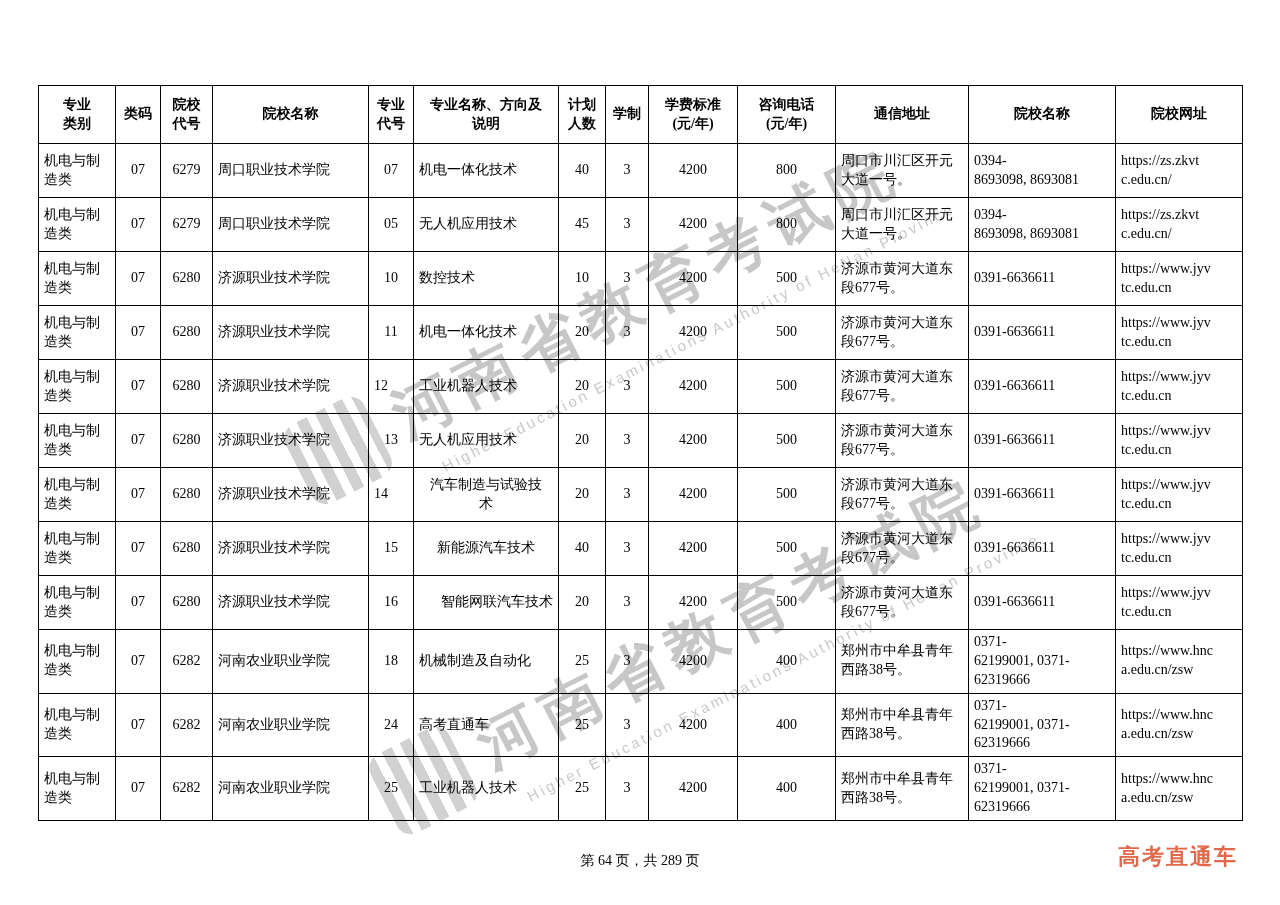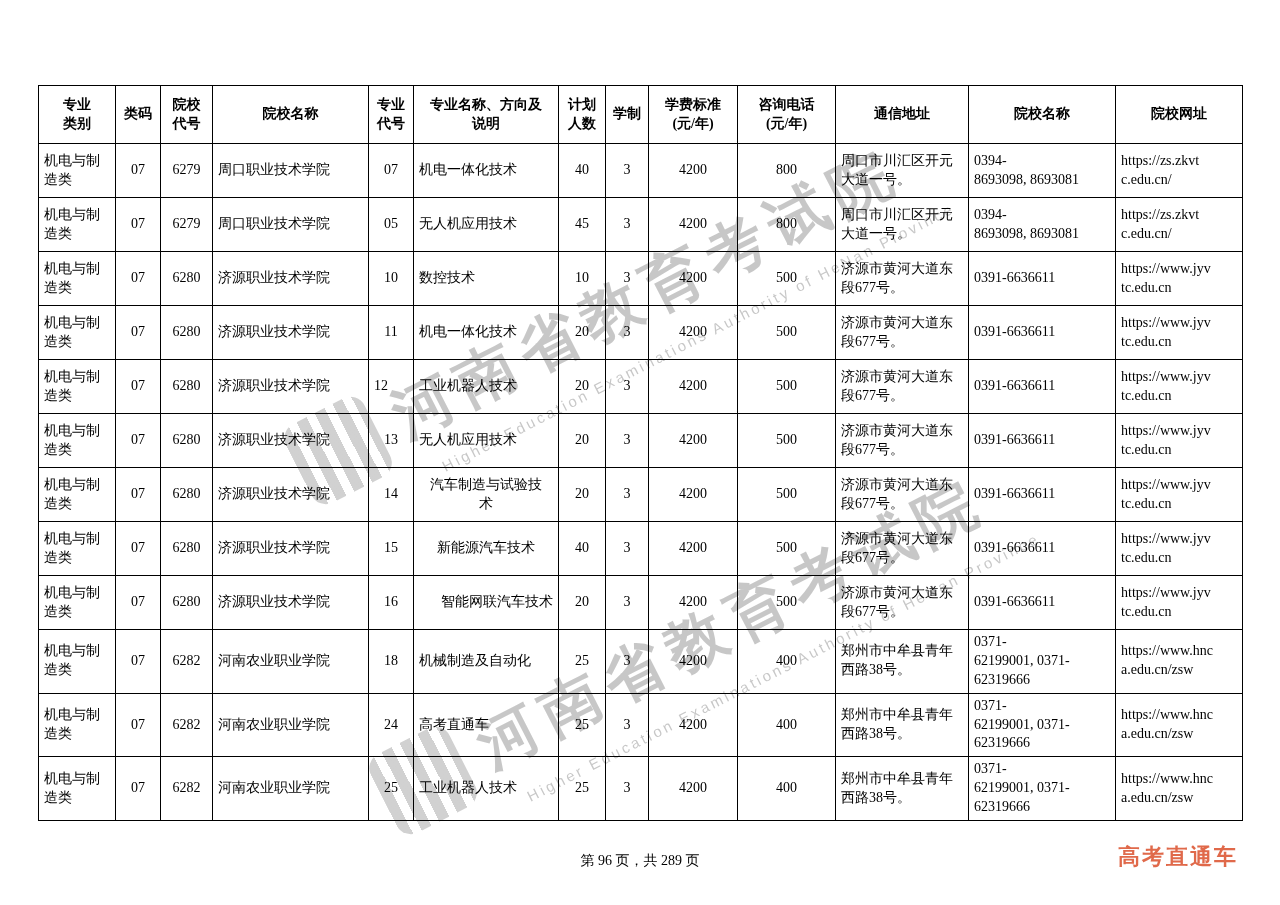--- a/index.html
+++ b/index.html
@@ -231,21 +231,21 @@
           <td style="text-align: left;">0391-6636611</td>
           <td style="text-align: left;">https://www.jyv
 tc.edu.cn</td>
         </tr>
         <tr>
           <td style="text-align: left;">机电与制
 造类</td>
           <td style="text-align: center;">07</td>
           <td style="text-align: center;">6280</td>
           <td style="text-align: left;">济源职业技术学院</td>
-          <td style="text-align: center;">14</td>
+          <td style="">14</td>
           <td style="text-align: center;">汽车制造与试验技
 术</td>
           <td style="text-align: center;">20</td>
           <td style="text-align: center;">3</td>
           <td style="text-align: center;">4200</td>
           <td style="text-align: center;">500</td>
           <td style="text-align: left;">济源市黄河大道东
 段677号。</td>
           <td style="text-align: left;">0391-6636611</td>
           <td style="text-align: left;">https://www.jyv
@@ -344,14 +344,14 @@
           <td style="text-align: left;">0371-
 62199001, 0371-
 62319666</td>
           <td style="text-align: left;">https://www.hnc
 a.edu.cn/zsw</td>
         </tr>
       </tbody>
   </table>
 </div>
 
-<div class="page-footer">第 96 页，共 289 页</div>
+<div class="page-footer">第 64 页，共 289 页</div>
 <div class="brand" style="color: rgb(224, 105, 74);">高考直通车</div>
 
 </body></html>

